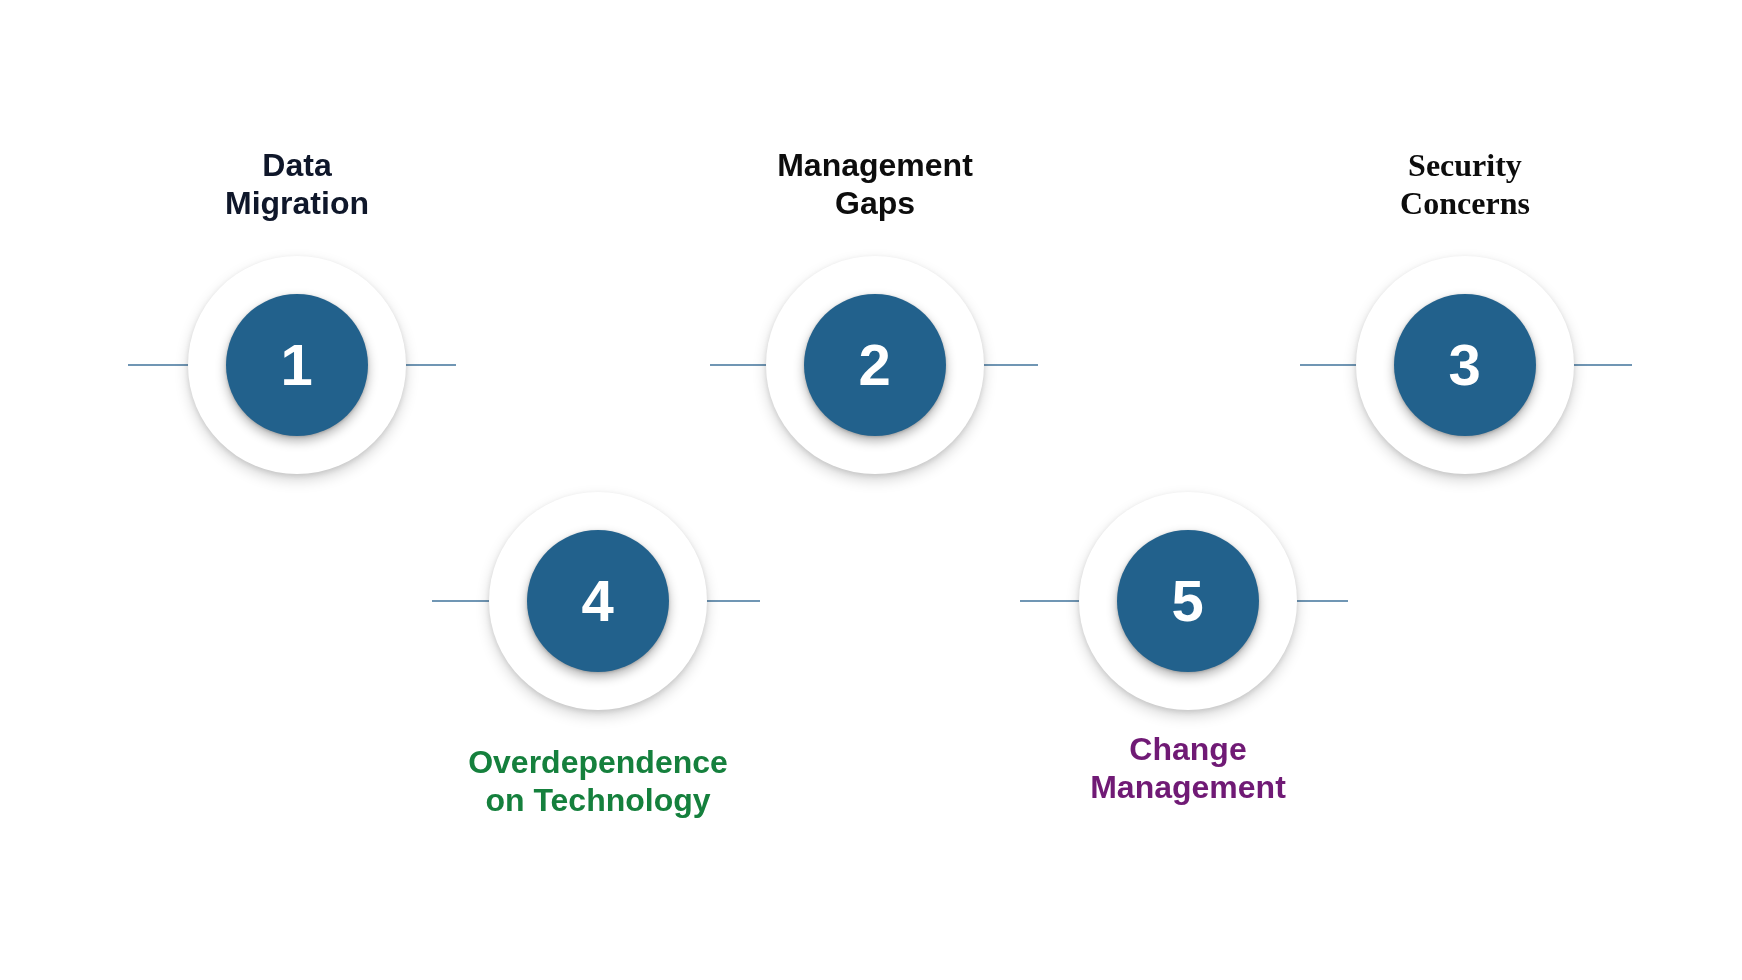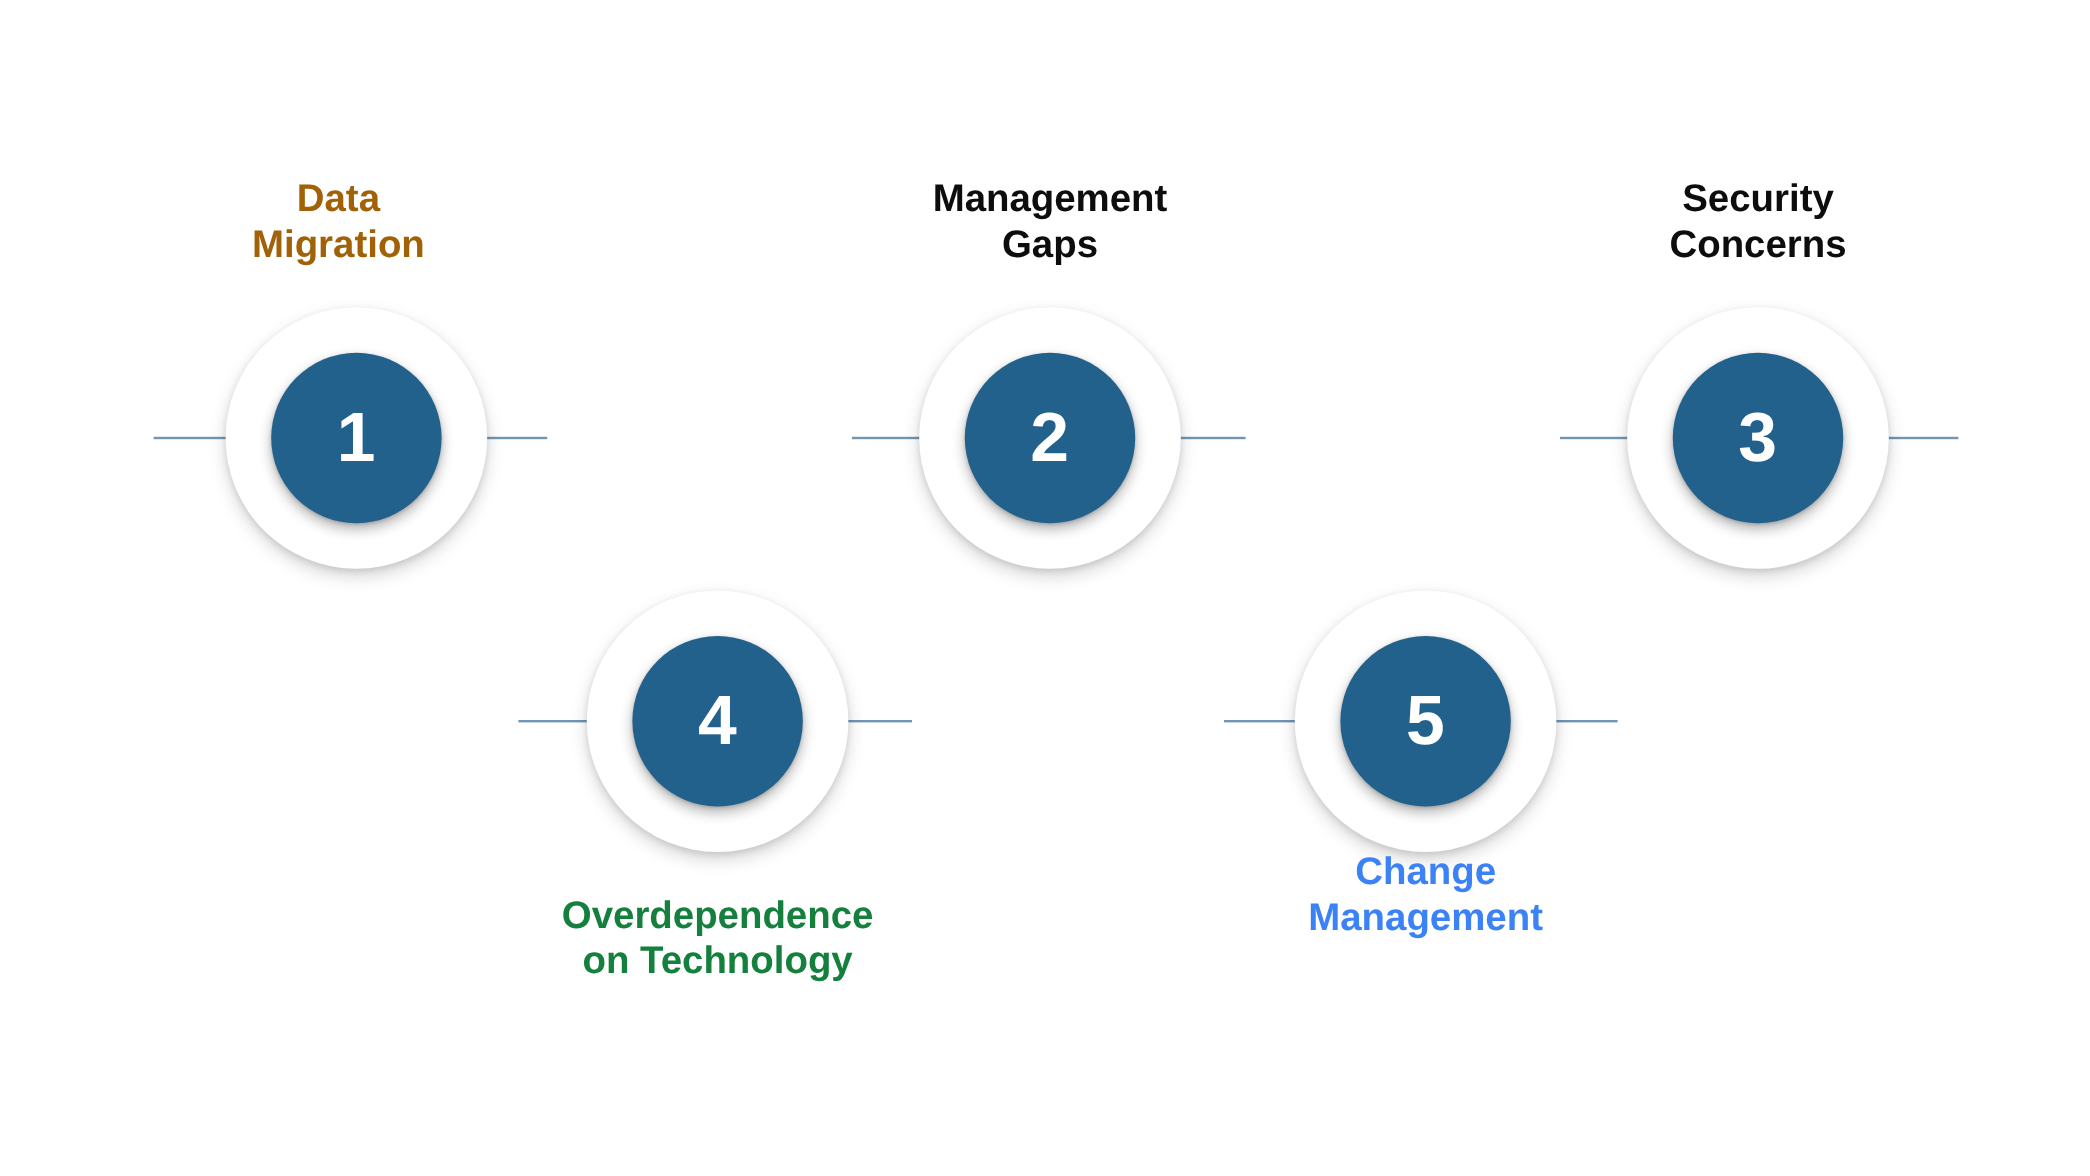--- a/index.html
+++ b/index.html
@@ -109,48 +109,48 @@
       <div class="connector" style="left: 1288px; top: 600px; width: 60px; background: rgb(112, 150, 180);"></div>
     </div>
 
   <div id="node-layer">
       <div class="node" style="left: 297px; top: 365px;">
         <div class="ring"></div>
         <div class="core" style="background: rgb(34, 97, 140);">
           <span class="core-number">1</span>
         </div>
       </div>
-      <div class="node-label above" style="left: 282px; color: #a16207; top: 146px;">Data
+      <div class="node-label above" style="left: 297px; color: #0f172a; top: 146px;">Data
 Migration</div>
       <div class="node" style="left: 875px; top: 365px;">
         <div class="ring"></div>
         <div class="core" style="background: rgb(34, 97, 140);">
           <span class="core-number">2</span>
         </div>
       </div>
       <div class="node-label above" style="left: 875px; color: rgb(13, 13, 13); top: 146px;">Management
 Gaps</div>
       <div class="node" style="left: 1465px; top: 365px;">
         <div class="ring"></div>
         <div class="core" style="background: rgb(34, 97, 140);">
           <span class="core-number">3</span>
         </div>
       </div>
-      <div class="node-label above" style="left: 1465px; color: rgb(13, 13, 13); top: 146px;">Security
+      <div class="node-label above" style="left: 1465px; color: rgb(13, 13, 13); top: 146px; font-family: Liberation Serif, serif;">Security
 Concerns</div>
       <div class="node" style="left: 598px; top: 601px;">
         <div class="ring"></div>
         <div class="core" style="background: rgb(34, 97, 140);">
           <span class="core-number">4</span>
         </div>
       </div>
       <div class="node-label below" style="left: 598px; color: #15803d; top: 743px;">Overdependence
 on Technology</div>
       <div class="node" style="left: 1188px; top: 601px;">
         <div class="ring"></div>
         <div class="core" style="background: rgb(34, 97, 140);">
           <span class="core-number">5</span>
         </div>
       </div>
-      <div class="node-label below" style="left: 1188px; color: #3b82f6; top: 707px;">Change
+      <div class="node-label below" style="left: 1188px; color: #701a75; top: 730px;">Change
 Management</div>
     </div>
 </div>
 
 </body></html>

